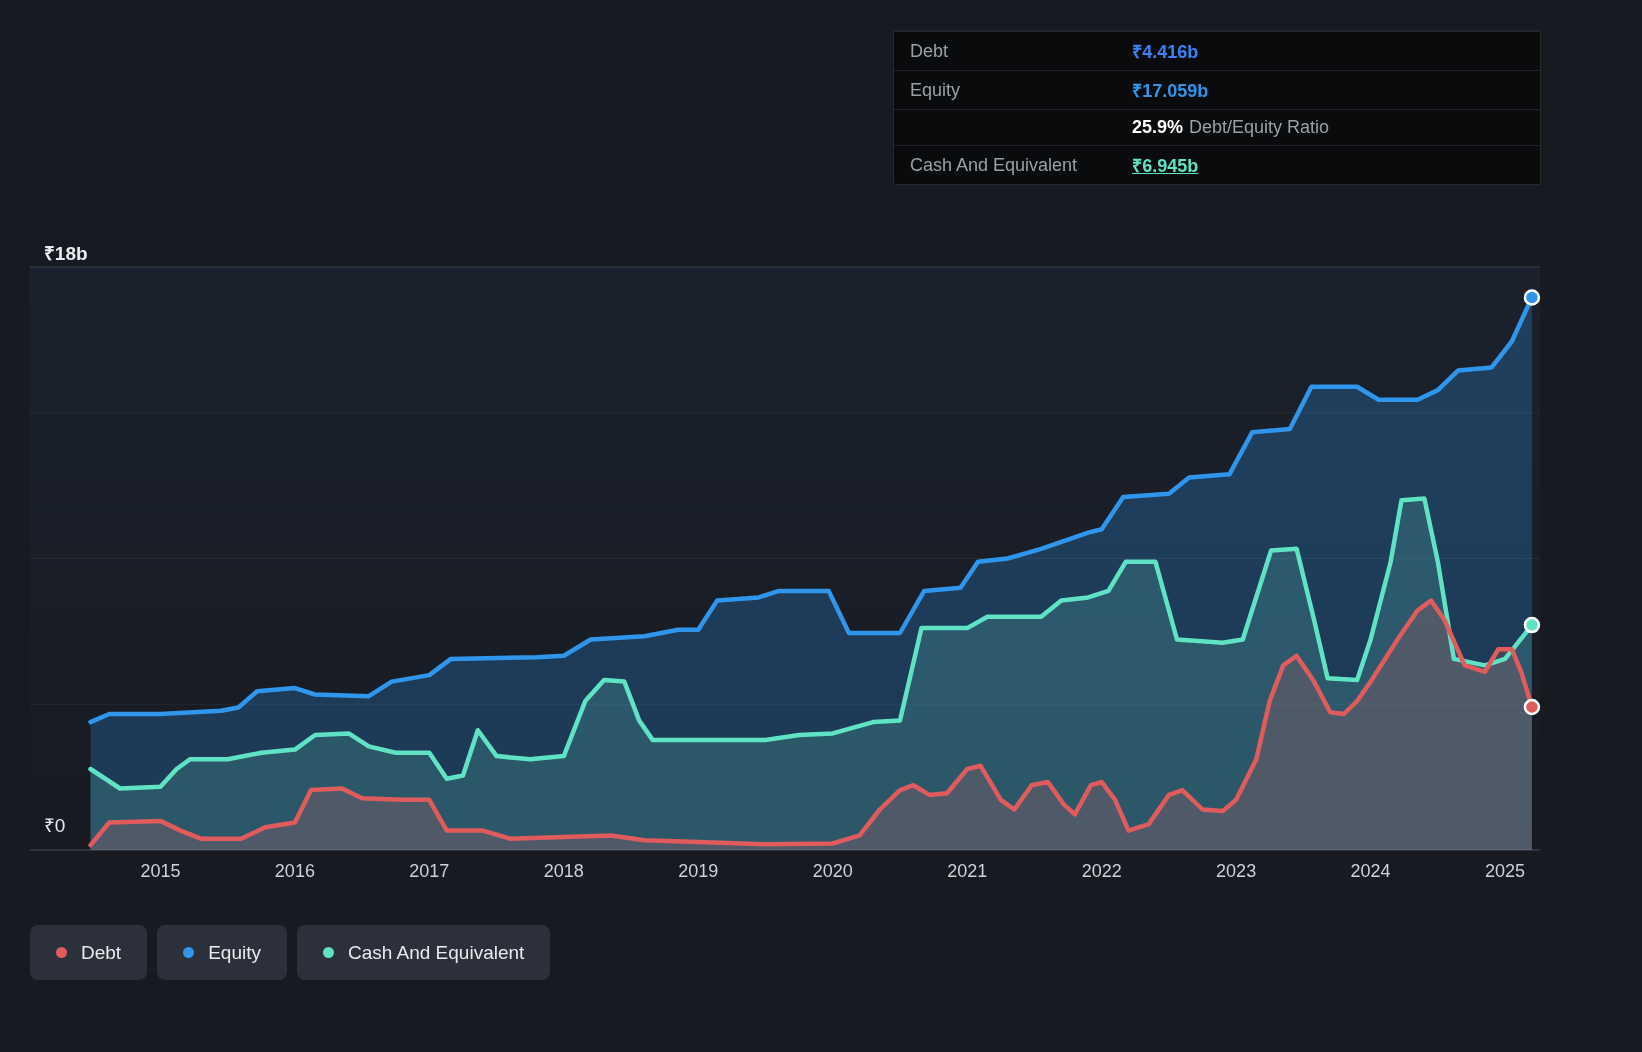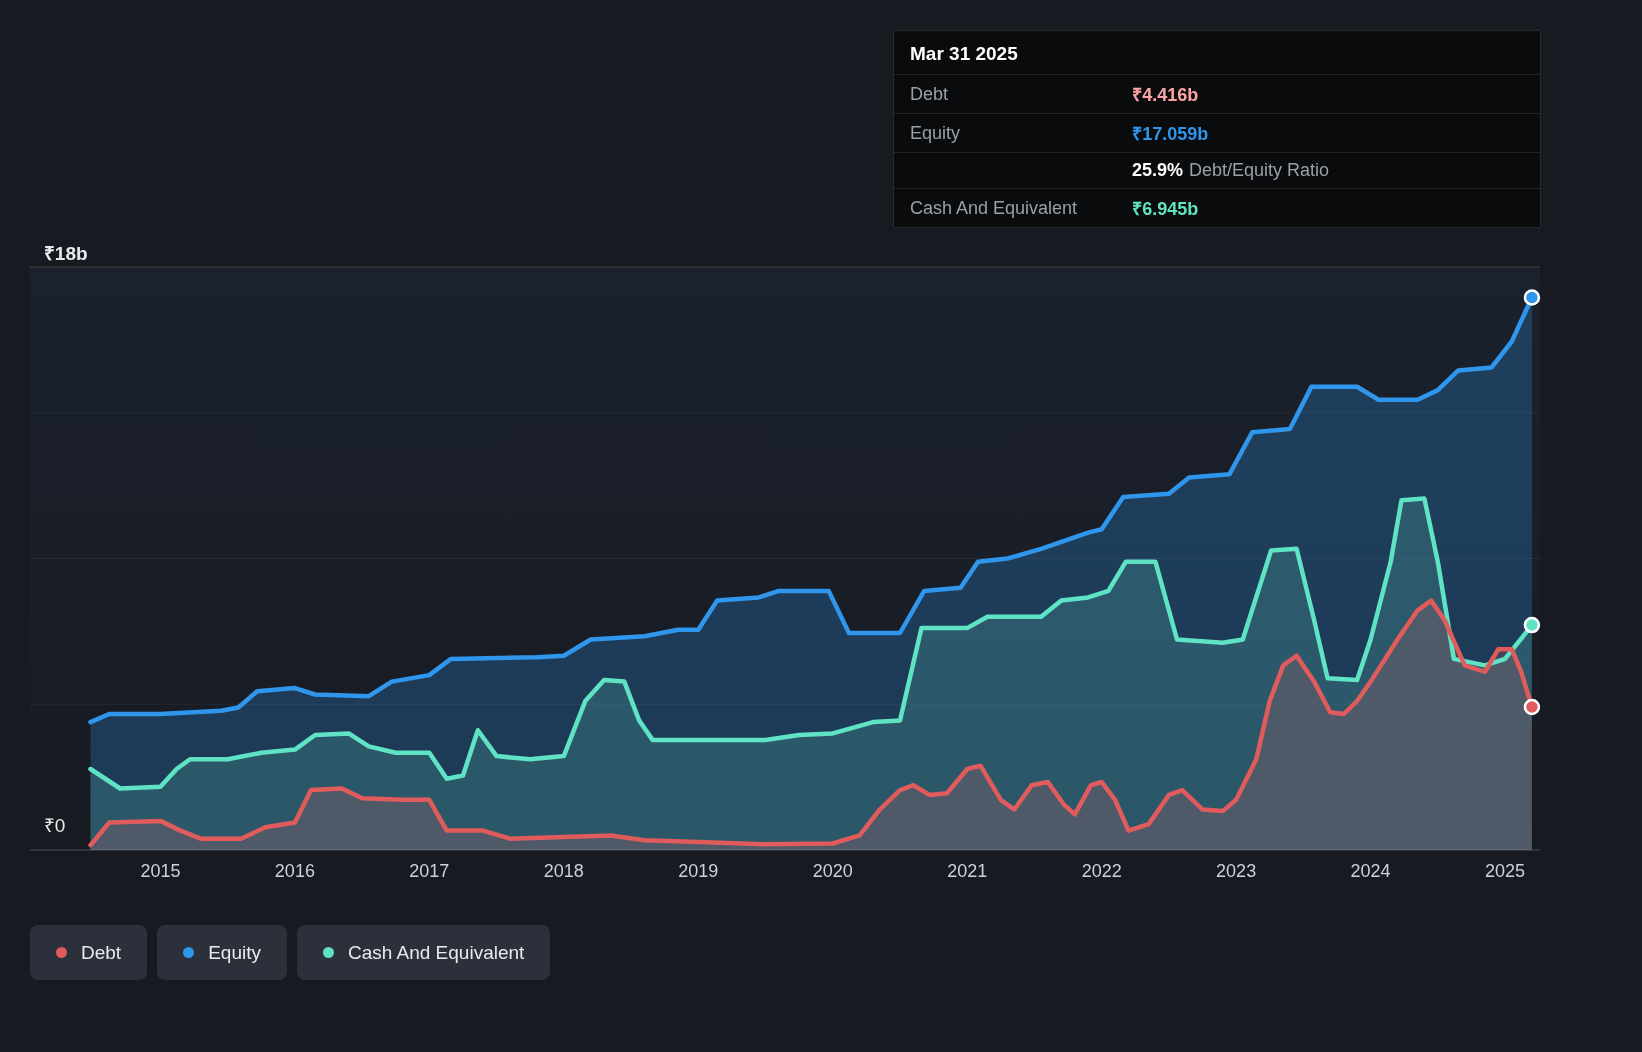--- a/index.html
+++ b/index.html
@@ -92,38 +92,37 @@
     <text x="1101.6562778272503" y="877" fill="#ced1d6" font-size="18" text-anchor="middle" font-family="Liberation Sans, sans-serif">2022</text>
     <text x="1236.1175422974195" y="877" fill="#ced1d6" font-size="18" text-anchor="middle" font-family="Liberation Sans, sans-serif">2023</text>
     <text x="1370.5788067675883" y="877" fill="#ced1d6" font-size="18" text-anchor="middle" font-family="Liberation Sans, sans-serif">2024</text>
     <text x="1505.0400712377573" y="877" fill="#ced1d6" font-size="18" text-anchor="middle" font-family="Liberation Sans, sans-serif">2025</text>
   </svg>
 
 <div class="y-label y-top">₹18b</div>
 <div class="y-label y-zero">₹0</div>
 
 <div class="tooltip">
-  <div class="tt-title">Mar 31 2025</div>
   <div class="tt-row">
     <span class="tt-label">Debt</span>
-    <span class="tt-value" style="color: #fca5a5;">₹4.416b</span>
+    <span class="tt-value" style="color: #3b82f6;">₹4.416b</span>
   </div>
   <div class="tt-row">
     <span class="tt-label">Equity</span>
     <span class="tt-value" style="color: rgb(47, 150, 236);">₹17.059b</span>
   </div>
   <div class="tt-row">
     <span class="tt-label"></span>
     <span class="tt-value">
       <span class="tt-strong">25.9%</span><span class="tt-muted">Debt/Equity Ratio</span>
     </span>
   </div>
   <div class="tt-row">
     <span class="tt-label">Cash And Equivalent</span>
-    <span class="tt-value" style="color: rgb(95, 227, 196);">₹6.945b</span>
+    <span class="tt-value" style="color: rgb(95, 227, 196); text-decoration: underline;">₹6.945b</span>
   </div>
 </div>
 
 <div class="legend">
   <div class="legend-pill">
     <span class="legend-dot" style="background: rgb(224, 92, 92);"></span>
     <span>Debt</span>
   </div>
   <div class="legend-pill">
     <span class="legend-dot" style="background: rgb(47, 150, 236);"></span>

